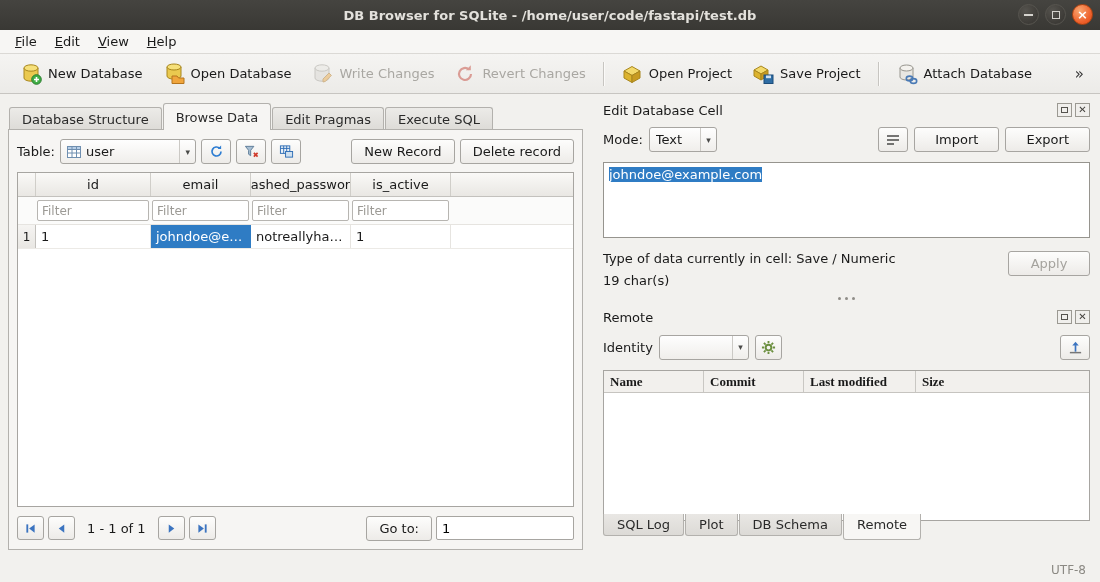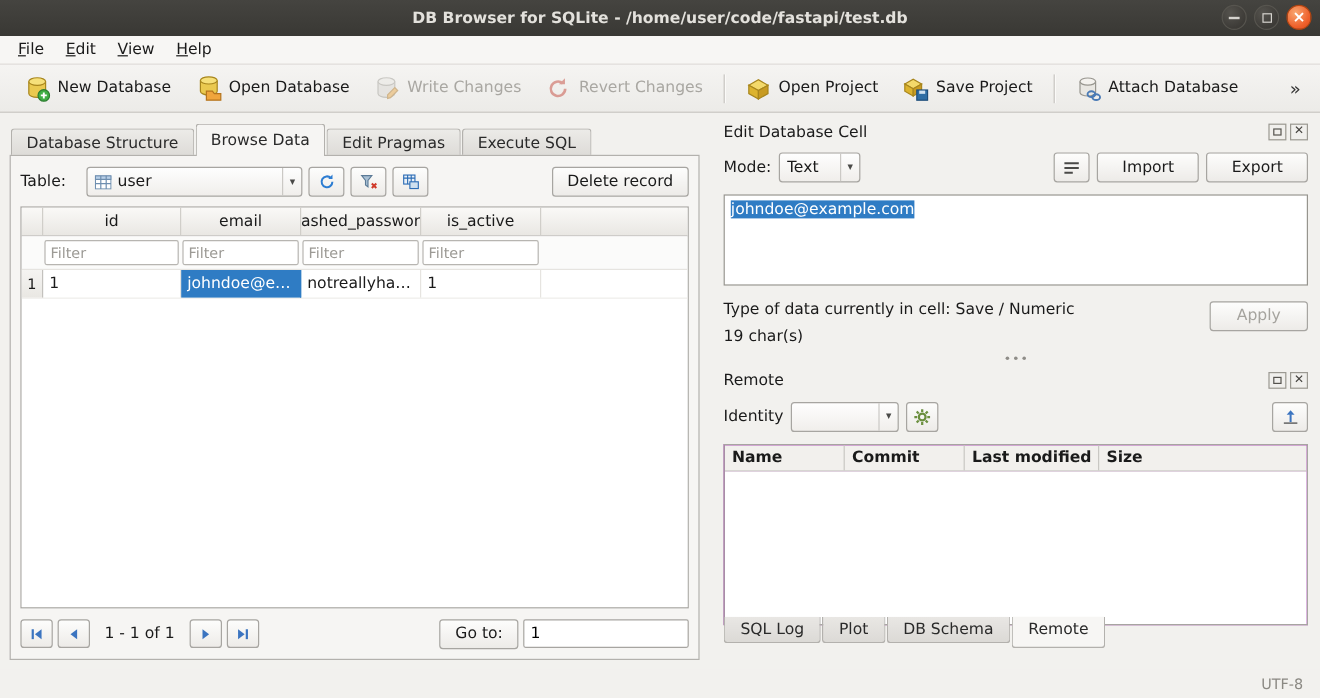--- a/index.html
+++ b/index.html
@@ -68,21 +68,21 @@
     padding:8px; display:flex; flex-direction:column; position:relative; z-index:1;
   }
   .controls-row { display:flex; align-items:center; gap:5px; height:27px; margin-bottom:7px; }
   .combo {
     display:flex; align-items:center; height:25px;
     background:linear-gradient(#fefefe,#f0eeeb); border:1px solid #a7a5a1; border-radius:3px;
     padding-left:6px;
   }
   .combo .val { flex:1; overflow:hidden; white-space:nowrap; }
   .combo .arrowbox { border-left:1px solid #cbc9c5; padding:0 5px; margin-left:6px; align-self:stretch; display:flex; align-items:center; color:#4a4a48; font-size:9px; }
-  .table-combo { width:180px; gap:5px;margin-left:12px; }
+  .table-combo { width:136px; gap:5px; }
   .iconbtn {
     width:30px; height:25px; flex:0 0 auto;
     background:linear-gradient(#fdfdfc,#edebe8); border:1px solid #a7a5a1; border-radius:3px;
     display:flex; align-items:center; justify-content:center;
   }
   .pbtn {
     font-family:"DejaVu Sans","Liberation Sans",sans-serif; font-size:13px; color:#1a1a1a;
     height:25px; padding:0 12px; background:linear-gradient(#fdfdfc,#edebe8);
     border:1px solid #a7a5a1; border-radius:3px; white-space:nowrap;
   }
@@ -134,21 +134,21 @@
   .cellinfo-row { display:flex; margin-bottom:2px; }
   .cellinfo-lines { display:flex; flex-direction:column; gap:7px; }
   .apply-btn { margin-left:auto; align-self:flex-start; width:82px; text-align:center; }
 
   .splitter { height:14px; flex:0 0 14px; display:flex; align-items:center; justify-content:center; gap:4px; margin:1px 0 3px; }
   .splitter i { width:3px; height:3px; border-radius:50%; background:#8f8d88; }
 
   .identity-row { display:flex; align-items:center; gap:6px; height:28px; flex:0 0 28px; margin-bottom:9px; }
   .identity-combo { width:90px; }
 
-  .remote-table { border:1px solid #a7a5a1; background:#a21caf; flex:1; margin-bottom:37px; display:flex; flex-direction:column; overflow:hidden; }
+  .remote-table { border:1px solid #a7a5a1; background:#bef264; flex:1; margin-bottom:37px; display:flex; flex-direction:column; overflow:hidden;font-family:Liberation Serif, serif; }
   .rt-header { display:flex; height:22px; flex:0 0 22px; background:#f2f0ed; border-bottom:1px solid #c6c4c0; font-weight:bold; }
   .rt-cell { padding:0 6px; border-right:1px solid #c9c7c3; display:flex; align-items:center; overflow:hidden; white-space:nowrap; }
   .rt-c1 { width:100px; flex:0 0 100px; }
   .rt-c2 { width:100px; flex:0 0 100px; }
   .rt-c3 { width:112px; flex:0 0 112px; }
   .rt-c4 { flex:1; border-right:none; }
   .rt-body { flex:1; background:#fff; }
 
   .bottom-tabs { position:absolute; left:12px; bottom:18px; display:flex; align-items:flex-start; }
   .btab {
@@ -311,20 +311,21 @@
           <div class="iconbtn">
             <span style="display:flex">
               <svg width="15" height="15" viewBox="0 0 16 16">
                   <rect x="1.5" y="2" width="10" height="8" fill="#eaf1f8" stroke="#2d6db5"></rect>
                   <path d="M1.5 4.7h10M5 2v8M8.2 2v8" stroke="#2d6db5" fill="none"></path>
                   <rect x="7" y="8" width="7.5" height="6" fill="#cfe0ef" stroke="#2d6db5"></rect>
                 </svg>
             </span>
           </div>
           <div class="spacer"></div>
+          <button class="pbtn">New Record</button>
           <button class="pbtn">Delete record</button>
         </div>
 
         <div class="grid">
           <div class="grid-header">
             <div class="gh-cell w-corner"></div>
             <div class="gh-cell w-c1">id</div>
             <div class="gh-cell w-c2">email</div>
             <div class="gh-cell w-c3">ashed_passwor</div>
             <div class="gh-cell w-c4">is_active</div>

